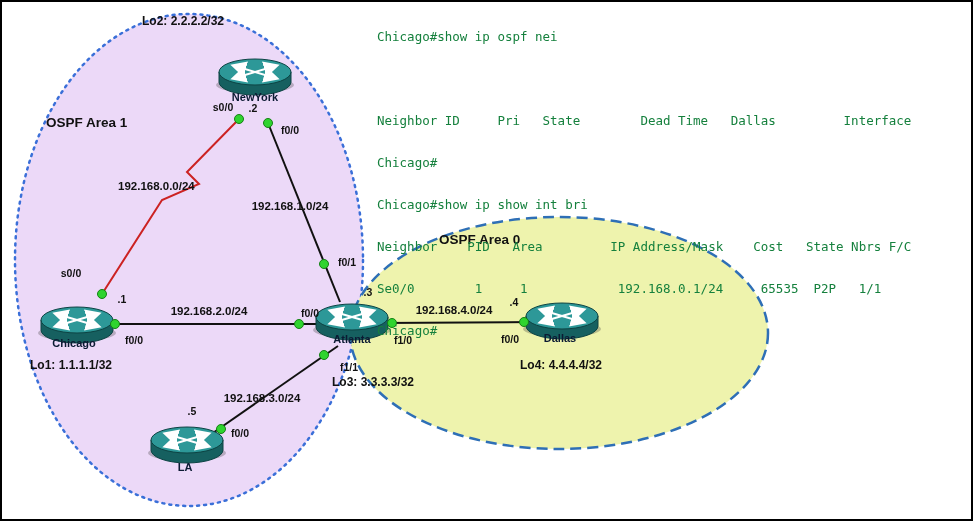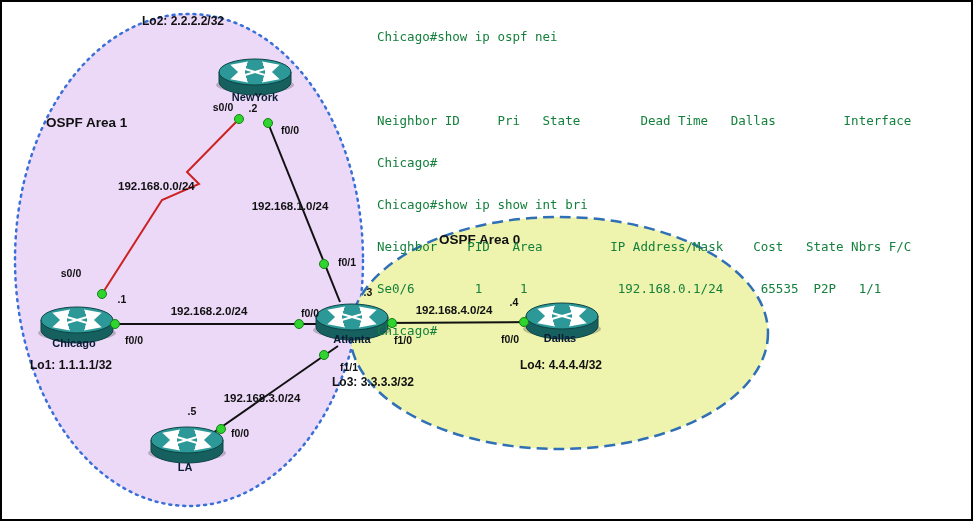--- a/index.html
+++ b/index.html
@@ -125,17 +125,17 @@
     <text class="port" x="508" y="341" text-anchor="middle">f0/0</text>
   </svg>
 
   <div class="terminal">
     <div class="tline">Chicago#show ip ospf nei</div>
     <div class="tline"></div>
     <div class="tline">Neighbor ID     Pri   State        Dead Time   Dallas         Interface</div>
     <div class="tline">Chicago#</div>
     <div class="tline">Chicago#show ip show int bri</div>
     <div class="tline">Neighbor    PID   Area         IP Address/Mask    Cost   State Nbrs F/C</div>
-    <div class="tline">Se0/6        1     1            192.168.0.1/24     65535  P2P   1/1</div>
+    <div class="tline">Se0/0        1     1            192.168.0.1/24     65535  P2P   1/1</div>
     <div class="tline">Chicago#</div>
   </div>
 
 </div>
 
 </body></html>

